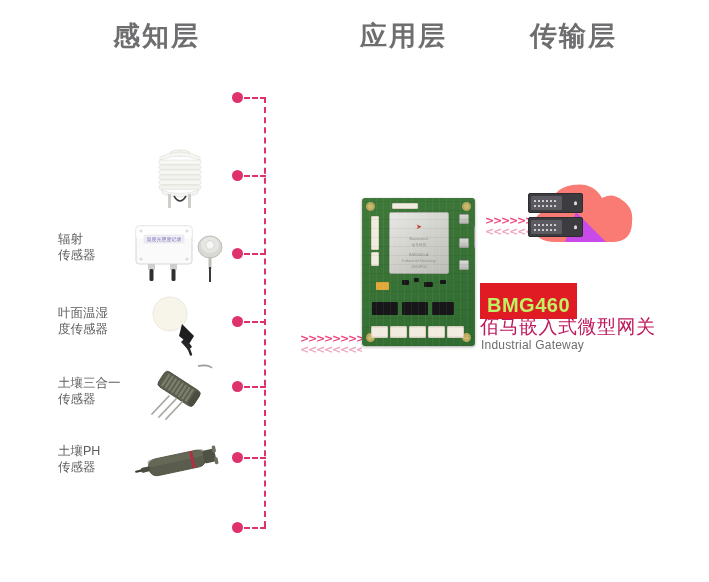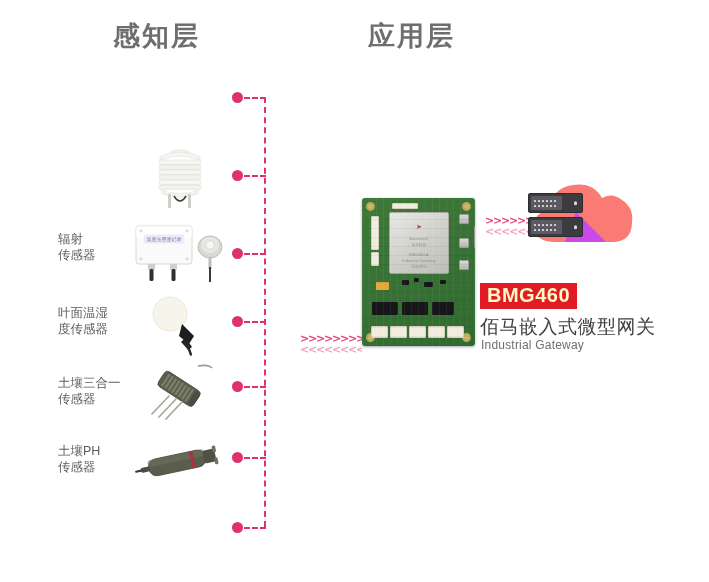--- a/index.html
+++ b/index.html
@@ -25,21 +25,21 @@
   
   .layer-title {
     position: absolute;
     color: #6e6e70;
     font-size: 27px;
     letter-spacing: 2px;
     white-space: nowrap;
     font-weight: 700;
   }
   #title-perception { left: 113px; top: 18px; }
-  #title-application { left: 360px; top: 18px; margin-left: 8px; }
+  #title-application { left: 360px; top: 18px; }
   #title-transmission { left: 530px; top: 18px; }
 
   
   .sensor-row {
     position: absolute;
     left: 58px;
     width: 180px;
     height: 70px;
   }
   .sensor-label {
@@ -189,32 +189,32 @@
     box-sizing: border-box;
     border-radius: 1px;
   }
 
   
   .badge-bmg {
     position: absolute;
     left: 480px;
     top: 283px;
     background: #e01b24;
-    color: #fef9c3;
+    color: #bef264;
     font-size: 20px;
     font-weight: 700;
-    padding: 0 7px 2px 7px;
+    padding: 10px 7px 2px 7px;
     letter-spacing: .5px;
     line-height: 24px;
   }
   .gw-cn {
     position: absolute;
     left: 480px;
     top: 314px;
-    color: #404040;
+    color: #be185d;
     font-size: 19px;
     letter-spacing: .5px;
     white-space: nowrap;
   }
   .gw-en {
     position: absolute;
     left: 481px;
     top: 338px;
     color: #6e6e70;
     font-size: 12px;
@@ -270,20 +270,21 @@
     border-radius: .5px;
   }
 </style>
 </head>
 <body>
 
 <div class="stage">
 
   <div class="layer-title" id="title-perception">感知层</div>
   <div class="layer-title" id="title-application">应用层</div>
+  <div class="layer-title" id="title-transmission">传输层</div>
 
 
   <div class="sensor-row" style="top:140px">
     <div class="sensor-art">
       <svg width="110" height="70" viewBox="0 0 110 70">
         <g transform="translate(24,4)">
           <ellipse cx="28" cy="9" rx="10" ry="3" fill="#f4f4f0" stroke="#d8d8d2" stroke-width=".6"></ellipse>
           <path d="M8 13 Q28 3 48 13 L48 16 Q28 8 8 16 Z" fill="#f6f6f2" stroke="#dcdcd6" stroke-width=".6"></path>
           <g>
             <rect x="7" y="16" width="42" height="4.4" rx="2.2" fill="#f7f7f3" stroke="#d9d9d3" stroke-width=".5"></rect>

